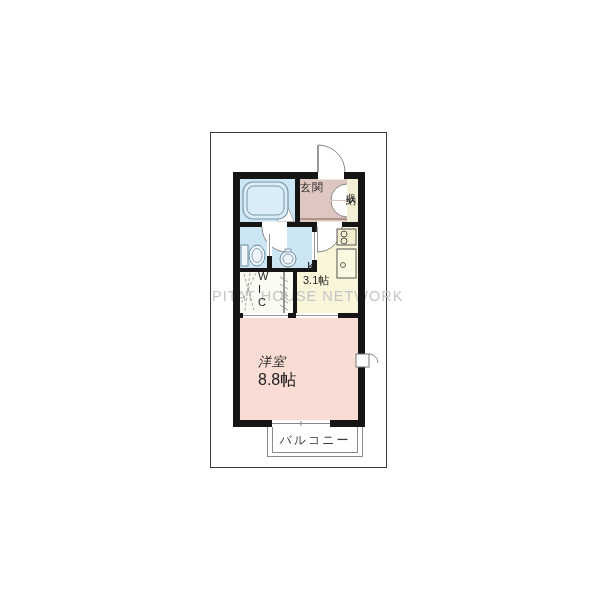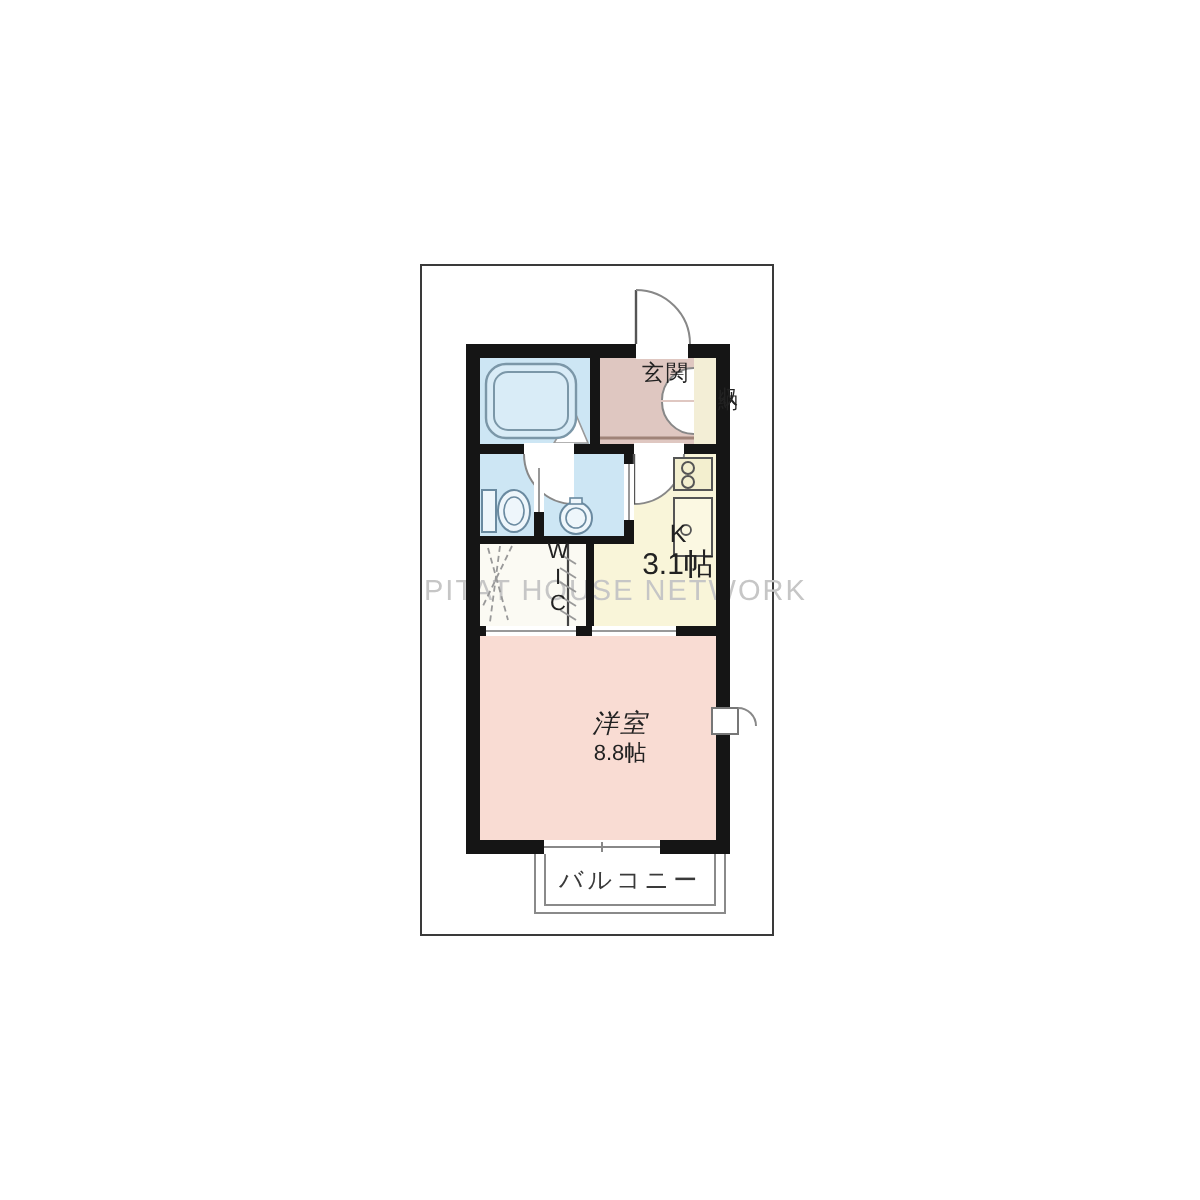--- a/index.html
+++ b/index.html
@@ -38,30 +38,30 @@
   
   .overlay{position:absolute;left:0;top:0;z-index:4;pointer-events:none;}
   
   .balcony{position:absolute;left:267px;top:427px;width:96px;height:30px;z-index:1;
            border:1px solid #8a8a8a;border-top:none;box-sizing:border-box;}
   .balcony-inner{position:absolute;left:4px;top:0;right:4px;bottom:3px;
            border:1px solid #8a8a8a;border-top:none;display:flex;align-items:center;
            justify-content:center;}
   .balcony-label{font-size:12px;letter-spacing:2px;color:#3a3a3a;padding-top:2px;}
   
-  .lbl{position:absolute;z-index:5;color:#222;text-align:center;line-height:1.15;padding-left:12px;}
+  .lbl{position:absolute;z-index:5;color:#222;text-align:left;line-height:1.15;}
   .lbl-genkan {left:300px;top:181px;width:42px;font-size:11px;letter-spacing:1px;}
   .lbl-storage{left:345px;top:185px;font-size:10px;writing-mode:vertical-rl;
                letter-spacing:2px;color:#222;}
   .lbl-k      {left:307px;top:260px;width:40px;font-size:12.5px;}
-  .lbl-ksize  {left:303px;top:274px;width:48px;font-size:15px;}
+  .lbl-ksize  {left:303px;top:274px;width:48px;font-size:11px;}
   .lbl-wic    {left:258px;top:270px;width:18px;font-size:11px;line-height:1.2;}
   .lbl-wic span{display:block;}
   .lbl-living {left:258px;top:355px;width:80px;font-size:13px;letter-spacing:1px;font-style:italic;}
-  .lbl-lsize  {left:258px;top:371px;width:80px;font-size:11px;}
+  .lbl-lsize  {left:258px;top:371px;width:80px;font-size:16px;}
 </style>
 </head>
 <body>
 
 <div class="canvas">
   <div class="frame"></div>
 
   <div class="floor f-bath"></div>
   <div class="floor f-genkan"></div>
   <div class="floor f-storage"></div>

